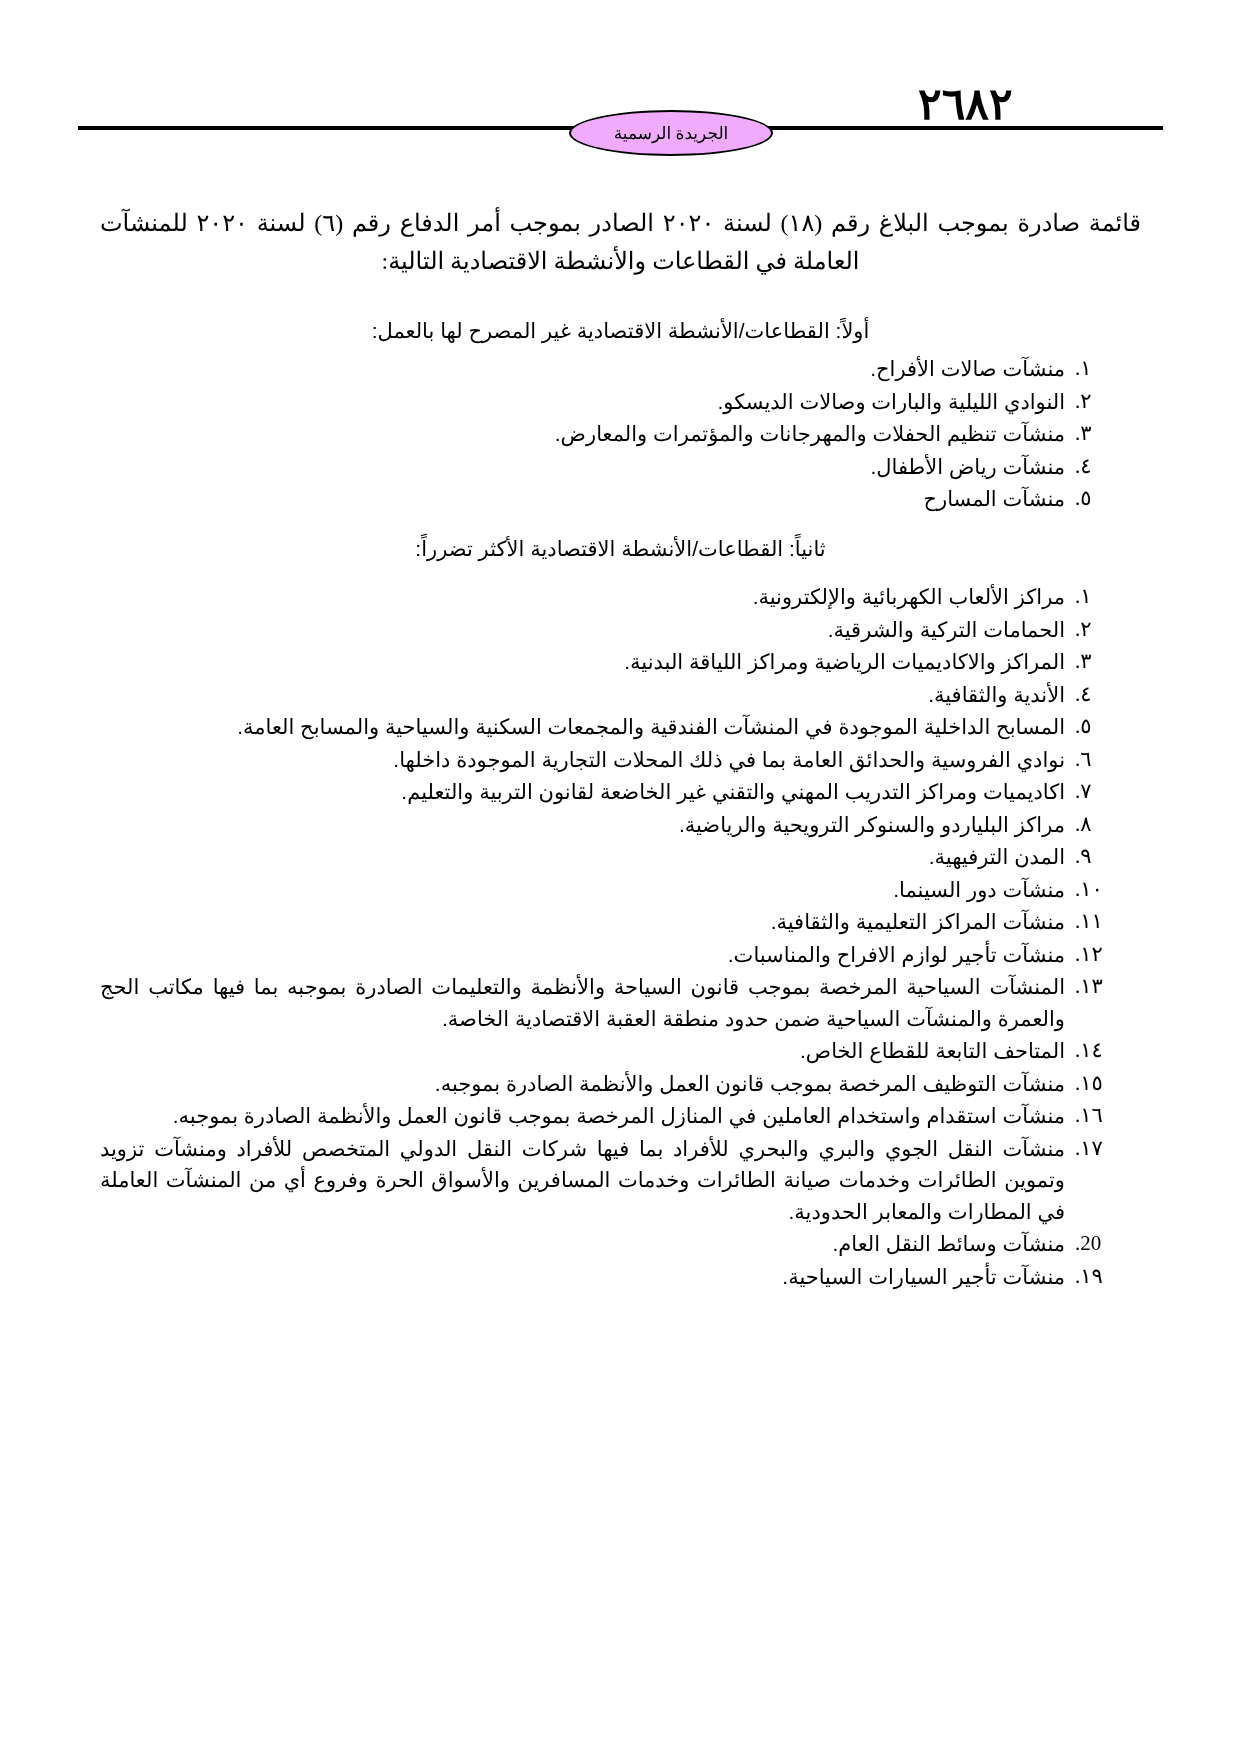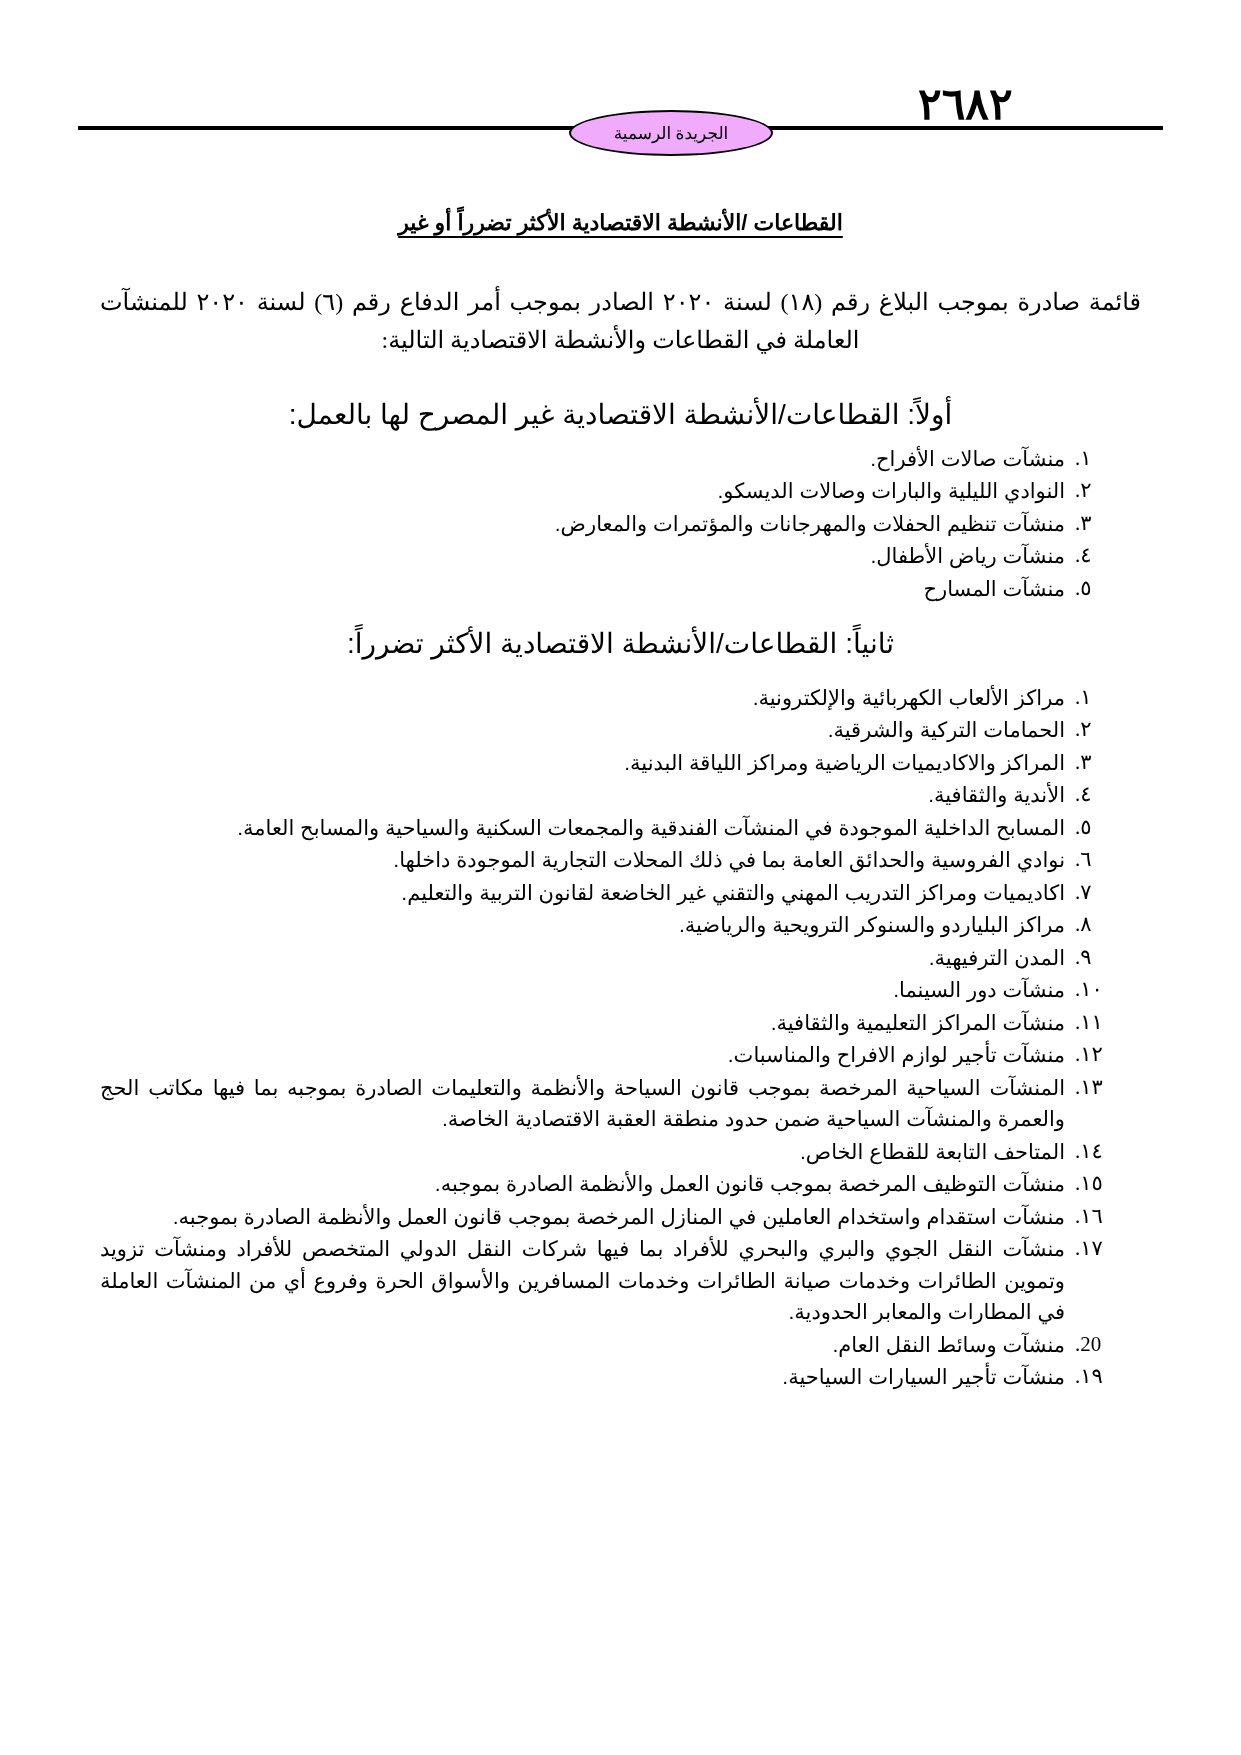--- a/index.html
+++ b/index.html
@@ -89,21 +89,21 @@
   .intro {
     font-family: "Liberation Serif", serif;
     font-size: 24px;
     line-height: 1.6;
     text-align: justify;
     text-align-last: center;
     margin-bottom: 34px;
   }
   .section-heading {
     font-family: "Liberation Sans", sans-serif;
-    font-size: 28px;
+    font-size: 21px;
     font-weight: normal;
     text-align: center;
     margin: 4px 0 6px 0;
   }
   .section-heading.second {
     margin-top: 18px;
     margin-bottom: 16px;
   }
   ol.items {
     list-style: none;
@@ -156,21 +156,20 @@
 
 <div class="page">
 
   <div class="header">
     <div class="page-number">٢٦٨٢</div>
     <div class="header-rule"></div>
     <div class="gazette-oval">الجريدة الرسمية</div>
   </div>
 
   <div class="title-block">
-    <div class="doc-title-line">القطاعات /الأنشطة الاقتصادية الأكثر تضرراً أو غير</div>
   </div>
 
   <div class="body-wrap">
 
     <p class="intro">قائمة صادرة بموجب البلاغ رقم (١٨) لسنة ٢٠٢٠ الصادر بموجب أمر الدفاع رقم (٦) لسنة ٢٠٢٠ للمنشآت العاملة في القطاعات والأنشطة الاقتصادية التالية:</p>
 
     <div class="section-heading">أولاً: القطاعات/الأنشطة الاقتصادية غير المصرح لها بالعمل:</div>
 
     <ol class="items list-a">
       <li>

